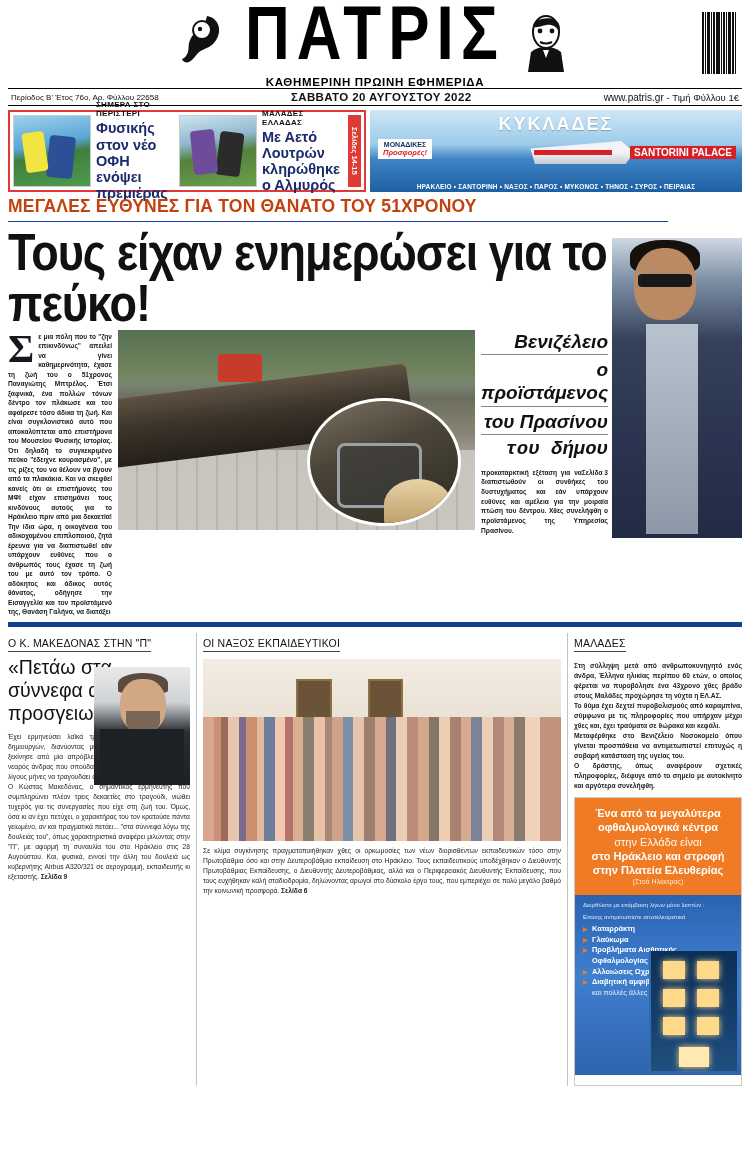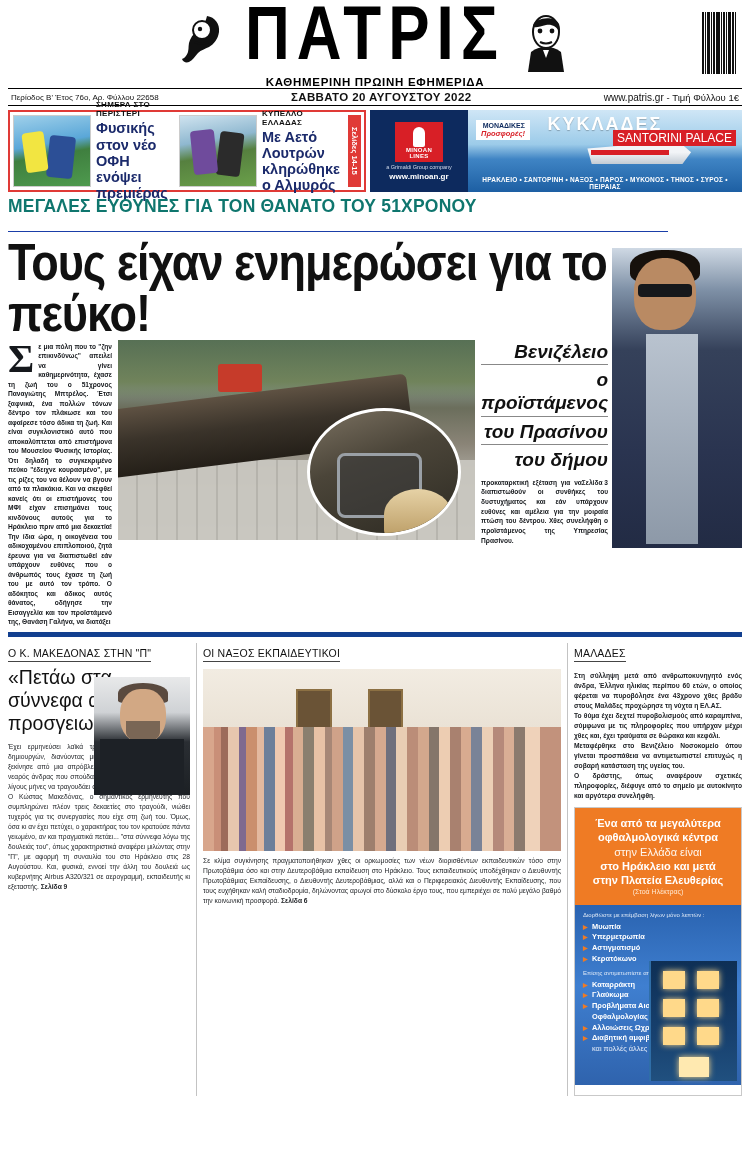--- a/index.html
+++ b/index.html
@@ -92,35 +92,35 @@
   .minoan-sub { font-size:5.5px; color:#cfd9ea; }
   .minoan-url { font-size:8px; font-weight:bold; color:#fff; }
   .minoan-right {
     flex:1; position:relative;
     background:linear-gradient(180deg,#cfe6f6 0%,#9ccbe9 42%,#3f84c4 60%,#1d5fa3 100%);
     display:flex; flex-direction:column; align-items:center; padding-top:4px;
   }
   .kyk-title { font-size:18px; font-weight:bold; color:#fff; letter-spacing:2px; text-shadow:0 1px 1px rgba(0,0,0,.25); }
   .kyk-ports { position:absolute; bottom:2px; left:0; right:0; text-align:center;
     font-size:6.5px; font-weight:bold; color:#fff; letter-spacing:0.2px; }
-  .kyk-offer { position:absolute; left:8px; top:10px; background:#fff; padding:2px 5px; text-align:right; }
+  .kyk-offer { position:absolute; left:8px; top:29px; background:#fff; padding:2px 5px; text-align:center; }
   .kyk-offer .l1 { font-size:7px; font-weight:bold; color:#0d2a5e; }
   .kyk-offer .l2 { font-size:7.5px; font-weight:bold; color:#d81f26; font-style:italic; }
-  .kyk-palace { position:absolute; right:6px; top:20px; color:#fff; background:#d81f26;
-    font-size:12px; font-weight:normal; padding:1px 4px; }
+  .kyk-palace { position:absolute; right:6px; top:36px; color:#fff; background:#d81f26;
+    font-size:10px; font-weight:bold; padding:1px 4px; }
   .kyk-ship { position:absolute; left:42%; top:28px; width:108px; height:26px;
     background:linear-gradient(180deg,#f2f4f7 55%,#c3cbd4 100%);
     clip-path:polygon(4% 40%,88% 12%,100% 55%,92% 100%,8% 100%); }
   .kyk-ship:after { content:""; position:absolute; left:8px; top:12px; width:78px; height:5px; background:#d81f26; }
 
   
   .lead { margin-top:4px; position:relative; }
   .lead-kicker {
-    color:#0f766e; font-size:17.5px; font-weight:bold; letter-spacing:0.2px;
-    border-bottom:1.5px solid #1a3ea8; padding-bottom:14px; margin-bottom:2px;
+    color:#c2410c; font-size:17.5px; font-weight:bold; letter-spacing:0.2px;
+    border-bottom:1.5px solid #1a3ea8; padding-bottom:4px; margin-bottom:2px;
     width:660px;
   }
   .lead-title {
     font-size:45px; font-weight:bold; letter-spacing:-1px; line-height:1.0;
     color:#111; transform:scaleY(1.15); transform-origin:left top; margin:4px 0 14px 0;
   }
   .lead-body { display:flex; gap:6px; position:relative; }
   .lead-col {
     flex:0 0 104px; font-size:6.6px; line-height:1.44; text-align:justify;
     font-weight:bold; color:#15181c; padding-top:2px;
@@ -156,21 +156,21 @@
   .lead-inset .bike { position:absolute; left:18%; bottom:12%; width:58%; height:54%;
     border:3px solid #9aa0a6; border-radius:8px; background:rgba(60,60,60,.6); }
   .lead-inset .hair { position:absolute; right:4%; bottom:-6%; width:46%; height:42%;
     background:linear-gradient(180deg,#e6d2a6,#b99a62); border-radius:50% 50% 20% 20%; }
   .lead-right { flex:0 0 252px; position:relative; }
   .lead-sub {
     font-style:italic; font-weight:bold; font-size:19px; line-height:1.22;
     text-align:right; color:#111; padding-right:134px;
   }
   .lead-sub div { border-bottom:1px solid #888; padding-bottom:1px; margin-bottom:3px; }
-  .lead-sub div:last-child { border-bottom:0; }
+  .lead-sub div:last-child { border-bottom:0;font-family:Liberation Mono, monospace; }
   .lead-subtext {
     font-size:6.6px; line-height:1.46; font-weight:bold; text-align:justify;
     margin-top:6px; padding-right:134px; color:#15181c;
   }
   .lead-subtext .pg { float:right; font-weight:bold; }
   .lead-portrait {
     position:absolute; right:0; top:-92px; width:130px; height:300px;
     background:linear-gradient(180deg,#cfd9e4 0%,#7e90a6 14%,#35415a 34%,#2a3450 68%,#222b44 100%);
     overflow:hidden;
   }
@@ -316,37 +316,28 @@
       <div class="sport-item">
         <div class="sport-photo sp1"></div>
         <div class="sport-text">
           <div class="sport-kicker">ΣΗΜΕΡΑ ΣΤΟ ΠΕΡΙΣΤΕΡΙ</div>
           <div class="sport-head">Φυσικής στον νέο ΟΦΗ ενόψει πρεμιέρας</div>
         </div>
       </div>
       <div class="sport-item">
         <div class="sport-photo sp2"></div>
         <div class="sport-text">
-          <div class="sport-kicker">ΚΥΠΕΛΛΟ ΕΛΛΑΔΑΣ</div>
+          <div class="sport-kicker">ΜΑΛΑΔΕΣ ΕΛΛΑΔΑΣ</div>
           <div class="sport-head">Με Αετό Λουτρών κληρώθηκε ο Αλμυρός</div>
         </div>
       </div>
       <div class="sport-sidebar">Σελίδες 14-15</div>
     </div>
 
     <div class="minoanbox">
-      <div class="minoan-left">
-        <div class="minoan-logo">
-          <div class="figure"></div>
-          <span>MINOAN</span>
-          <span>LINES</span>
-        </div>
-        <div class="minoan-sub">a Grimaldi Group company</div>
-        <div class="minoan-url">www.minoan.gr</div>
-      </div>
       <div class="minoan-right">
         <div class="kyk-title">ΚΥΚΛΑΔΕΣ</div>
         <div class="kyk-offer">
           <div class="l1">ΜΟΝΑΔΙΚΕΣ</div>
           <div class="l2">Προσφορές!</div>
         </div>
         <div class="kyk-ship"></div>
         <div class="kyk-palace">SANTORINI PALACE</div>
         <div class="kyk-ports">ΗΡΑΚΛΕΙΟ • ΣΑΝΤΟΡΙΝΗ • ΝΑΞΟΣ • ΠΑΡΟΣ • ΜΥΚΟΝΟΣ • ΤΗΝΟΣ • ΣΥΡΟΣ • ΠΕΙΡΑΙΑΣ</div>
       </div>
@@ -432,32 +423,26 @@
       <div class="body-text b" style="margin-top:5px; white-space:pre-line;">Στη σύλληψη μετά από ανθρωποκυνηγητό ενός άνδρα, Έλληνα ηλικίας περίπου 60 ετών, ο οποίος φέρεται να πυροβόλησε ένα 43χρονο χθες βράδυ στους Μαλάδες προχώρησε τη νύχτα η ΕΛ.ΑΣ.
 Το θύμα έχει δεχτεί πυροβολισμούς από καραμπίνα, σύμφωνα με τις πληροφορίες που υπήρχαν μέχρι χθες και, έχει τραύματα σε θώρακα και κεφάλι.
 Μεταφέρθηκε στο Βενιζέλειο Νοσοκομείο όπου γίνεται προσπάθεια να αντιμετωπιστεί επιτυχώς η σοβαρή κατάσταση της υγείας του.
 Ο δράστης, όπως αναφέρουν σχετικές πληροφορίες, διέφυγε από το σημείο με αυτοκίνητο και αργότερα συνελήφθη.</div>
 
       <div class="mal-ad">
         <div class="emme-top">
           <div class="l1">Ένα από τα μεγαλύτερα</div>
           <div class="l1">οφθαλμολογικά κέντρα</div>
           <div class="l2">στην Ελλάδα είναι</div>
-          <div class="l3">στο Ηράκλειο και μετά</div>
+          <div class="l3">στο Ηράκλειο και στροφή</div>
           <div class="l3">στην Πλατεία Ελευθερίας</div>
           <div class="l4">(Στοά Ηλέκτρας)</div>
         </div>
         <div class="emme-mid">
           <div class="note">Διορθώστε με επέμβαση λίγων μόνο λεπτών :</div>
-          <ul>
-            <li>Μυωπία</li>
-            <li>Υπερμετρωπία</li>
-            <li>Αστιγματισμό</li>
-            <li>Κερατόκωνο</li>
-          </ul>
           <div class="note" style="margin-top:4px;">Επίσης αντιμετωπίστε αποτελεσματικά</div>
           <ul>
             <li>Καταρράκτη</li>
             <li>Γλαύκωμα</li>
             <li>Προβλήματα Αισθητικής Οφθαλμολογίας</li>
             <li>Αλλοιώσεις Ωχράς κηλίδας</li>
             <li>Διαβητική αμφιβληστροειδοπάθεια</li>
             <li class="plain">και πολλές άλλες</li>
           </ul>
           <div class="emme-build">

